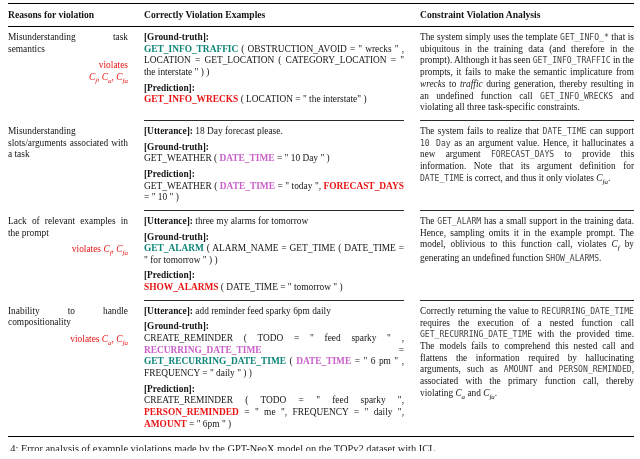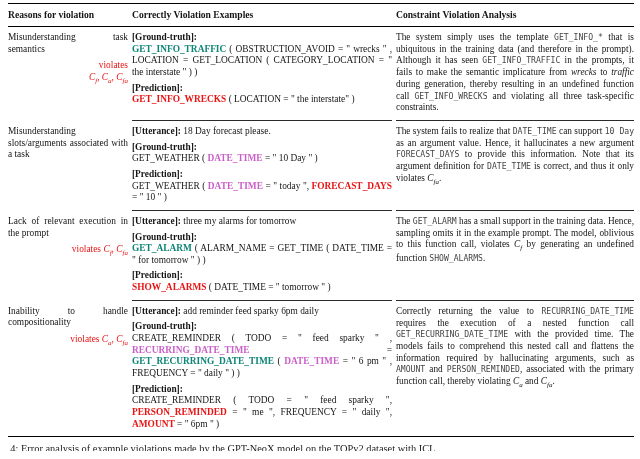--- a/index.html
+++ b/index.html
@@ -2,21 +2,21 @@
 <html style="--teal: #0d8577; --red: #e81414; --magenta: #c95fc9;"><head>
 <meta charset="utf-8">
 <style>
   :root{ --red:#e81414; --teal:#0d8577; --magenta:#c95fc9; --ink:#151515; }
   *{box-sizing:border-box; margin:0; padding:0;}
   html,body{width:640px;height:459px;overflow:hidden;background:#ffffff;}
   body{font-family:"Liberation Serif", serif; color:var(--ink);}
   .page{width:640px;height:459px;padding:0 6px 0 8px;}
   .rule-thick{border-top:1.8px solid #000;}
   .rule-thin{border-top:1px solid #000;}
-  .grid{display:grid; grid-template-columns:120px 260px 1fr; column-gap:4px;}
+  .grid{display:grid; grid-template-columns:120px 260px 1fr; column-gap:16px;}
   .thead{padding:5px 0 6px;}
   .thead .hcell{font-weight:bold; font-size:9.6px;}
   .row{padding:5px 0 6px;}
   .cmid-row .cm{border-top:0.9px solid #2a2a2a; height:1px;}
   .cell-reason{font-size:9.4px; line-height:1.24; text-align:justify;}
   .cell-reason .violates{margin-top:5px; text-align:right;}
   .cell-example{font-size:9.4px; line-height:1.24; text-align:justify; overflow-wrap:break-word;}
   .cell-example .ex-block{margin-bottom:4px;}
   .cell-example .ex-block:last-child{margin-bottom:0;}
   .cell-analysis{font-size:9.3px; line-height:1.26; text-align:justify; overflow-wrap:break-word;}
@@ -81,21 +81,21 @@
   </div>
 
   <div class="grid cmid-row">
     <div></div>
       <div class="cm"></div>
       <div class="cm"></div>
   </div>
 
   <div class="grid row">
     <div class="cell-reason">
-      <div><span class="s-plain">Lack of relevant execution in the prompt</span></div>
+      <div><span class="s-plain">Lack of relevant examples in the prompt</span></div>
       <div class="violates"><span class="s-red">violates </span><span class="s-rmath"><i>C</i><sub>f</sub></span><span class="s-red">, </span><span class="s-rmath"><i>C</i><sub>fa</sub></span></div>
     </div>
     <div class="cell-example">
         <div class="ex-block"><span class="s-b">[Utterance]: </span><span class="s-plain">three my alarms for tomorrow</span></div>
         <div class="ex-block"><span class="s-b">[Ground-truth]:</span><br><span class="s-tealb">GET_ALARM</span><span class="s-plain"> ( ALARM_NAME = GET_TIME ( DATE_TIME = " for tomorrow " ) )</span></div>
         <div class="ex-block"><span class="s-b">[Prediction]:</span><br><span class="s-redb">SHOW_ALARMS</span><span class="s-plain"> ( DATE_TIME = " tomorrow " )</span></div>
       </div>
     <div class="cell-analysis"><span class="s-plain">The </span><span class="s-mono">GET_ALARM</span><span class="s-plain"> has a small support in the training data.  Hence, sampling omits it in the example prompt.  The model, oblivious to this function call, violates </span><span class="s-math"><i>C</i><sub>f</sub></span><span class="s-plain"> by generating an undefined function </span><span class="s-mono">SHOW_ALARMS</span><span class="s-plain">.</span></div>
   </div>
 

